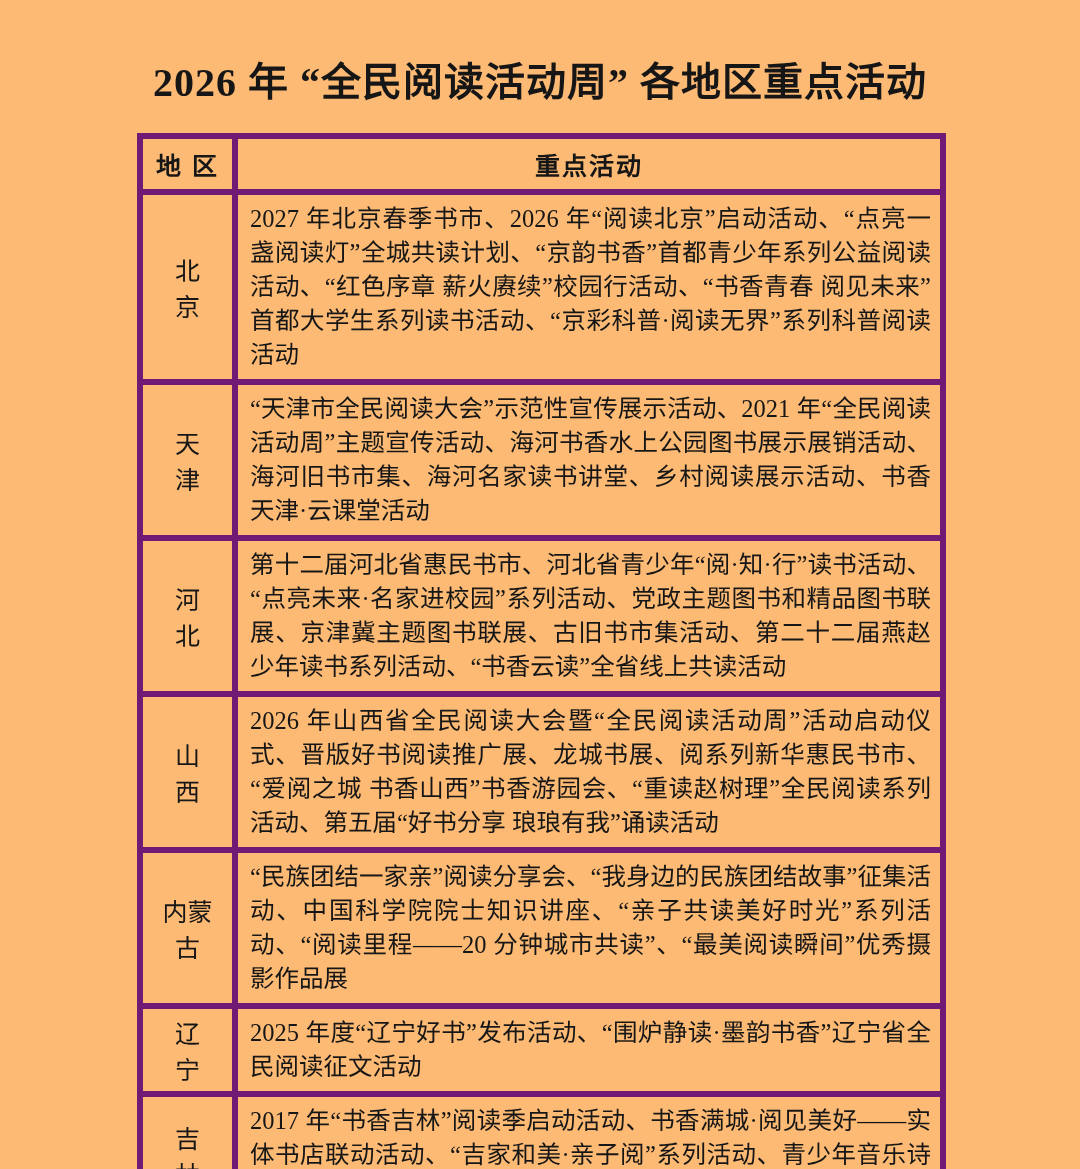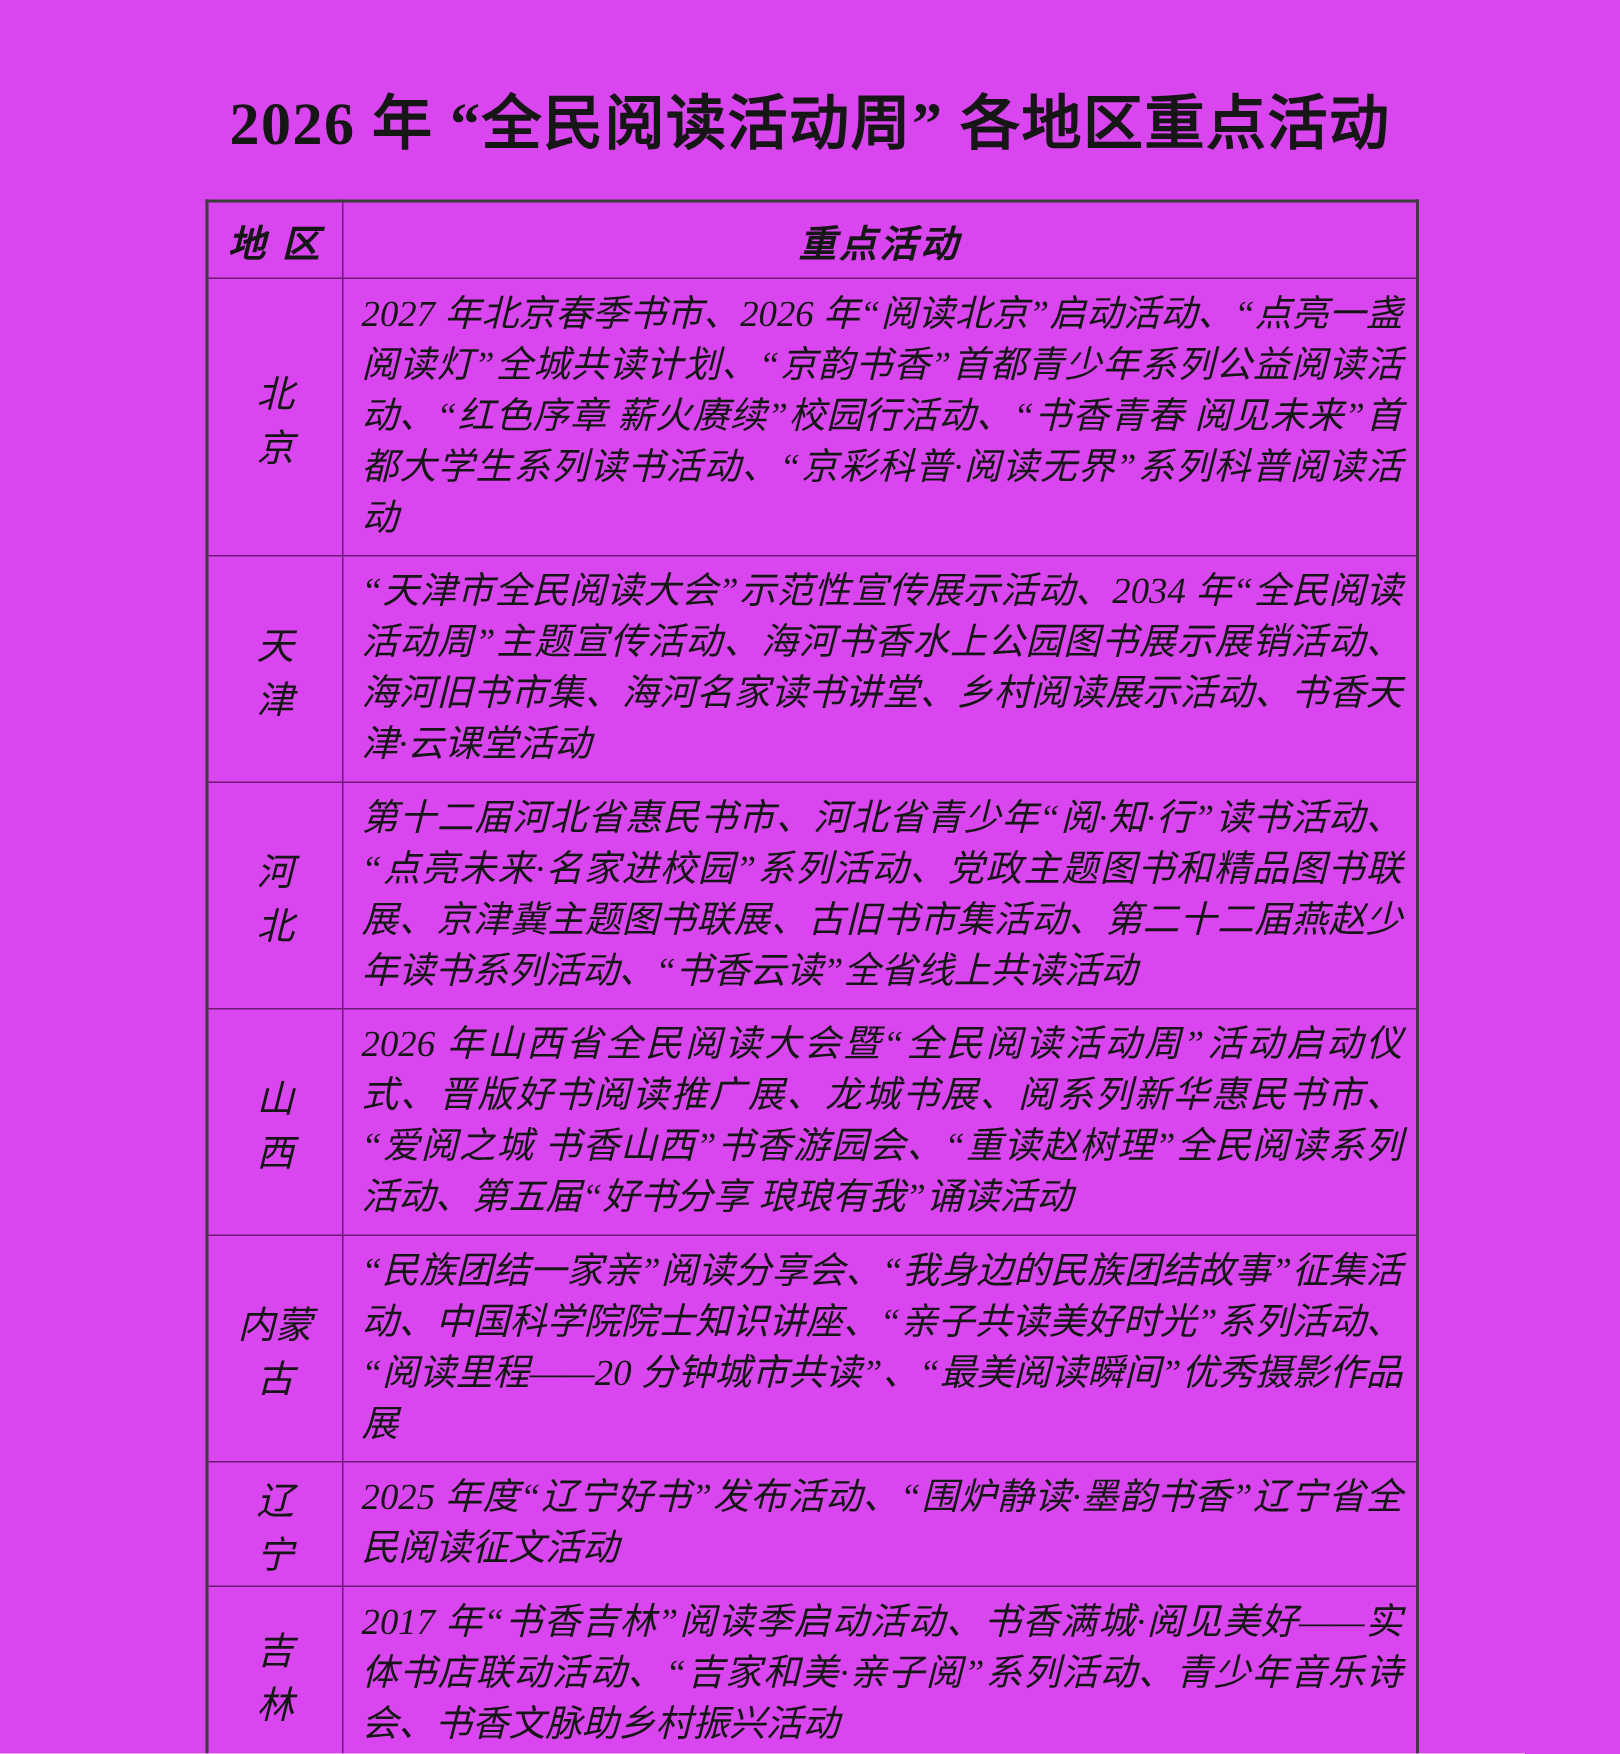--- a/index.html
+++ b/index.html
@@ -6,21 +6,21 @@
     margin: 0;
     padding: 0;
     background: #fbfbfb;
     font-family: "Liberation Serif", "DejaVu Serif", serif;
     color: #161616;
   }
   .page {
     position: relative;
     width: 1080px;
     height: 1169px;
-    background: #d946ef;
+    background: #fdba74;
     overflow: hidden;
   }
   .doc-title {
     margin: 0;
     padding-top: 50px;
     text-align: center;
     font-size: 40px;
     font-weight: bold;
     letter-spacing: 1px;
     font-family: "Liberation Serif", "DejaVu Serif", serif;
@@ -29,23 +29,22 @@
     position: absolute;
     left: 137px;
     top: 133px;
     width: 809px;
     border-collapse: collapse;
     border: 2px solid #3c3c3c;
     table-layout: fixed;
   }
   .activities-table th,
   .activities-table td {
-    border: 1px solid #701a75;
+    border: 6px solid #701a75;
     vertical-align: middle;
-    font-style: italic;
   }
   .activities-table th {
     height: 48px;
     font-family: "Liberation Sans", "DejaVu Sans", sans-serif;
     font-size: 25px;
     font-weight: bold;
     letter-spacing: 2px;
     text-align: center;
   }
   .col-region { width: 87px; }
@@ -75,21 +74,21 @@
         <th class="col-activities">重点活动</th>
       </tr>
     </thead>
     <tbody>
       <tr>
         <td class="region-cell">北 京</td>
         <td class="activities-cell">2027 年北京春季书市、2026 年“阅读北京”启动活动、“点亮一盏阅读灯”全城共读计划、“京韵书香”首都青少年系列公益阅读活动、“红色序章 薪火赓续”校园行活动、“书香青春 阅见未来”首都大学生系列读书活动、“京彩科普·阅读无界”系列科普阅读活动</td>
       </tr>
       <tr>
         <td class="region-cell">天 津</td>
-        <td class="activities-cell">“天津市全民阅读大会”示范性宣传展示活动、2034 年“全民阅读活动周”主题宣传活动、海河书香水上公园图书展示展销活动、海河旧书市集、海河名家读书讲堂、乡村阅读展示活动、书香天津·云课堂活动</td>
+        <td class="activities-cell">“天津市全民阅读大会”示范性宣传展示活动、2021 年“全民阅读活动周”主题宣传活动、海河书香水上公园图书展示展销活动、海河旧书市集、海河名家读书讲堂、乡村阅读展示活动、书香天津·云课堂活动</td>
       </tr>
       <tr>
         <td class="region-cell">河 北</td>
         <td class="activities-cell">第十二届河北省惠民书市、河北省青少年“阅·知·行”读书活动、“点亮未来·名家进校园”系列活动、党政主题图书和精品图书联展、京津冀主题图书联展、古旧书市集活动、第二十二届燕赵少年读书系列活动、“书香云读”全省线上共读活动</td>
       </tr>
       <tr>
         <td class="region-cell">山 西</td>
         <td class="activities-cell">2026 年山西省全民阅读大会暨“全民阅读活动周”活动启动仪式、晋版好书阅读推广展、龙城书展、阅系列新华惠民书市、“爱阅之城 书香山西”书香游园会、“重读赵树理”全民阅读系列活动、第五届“好书分享 琅琅有我”诵读活动</td>
       </tr>
       <tr>

